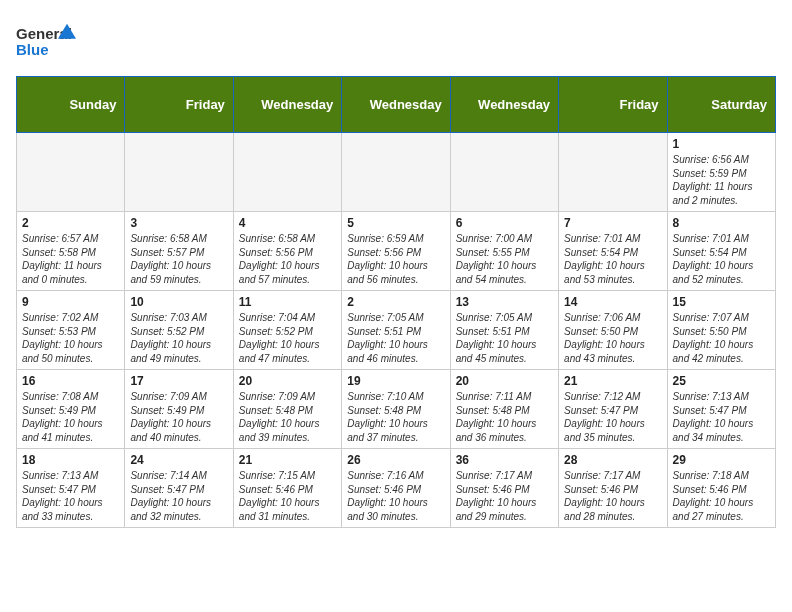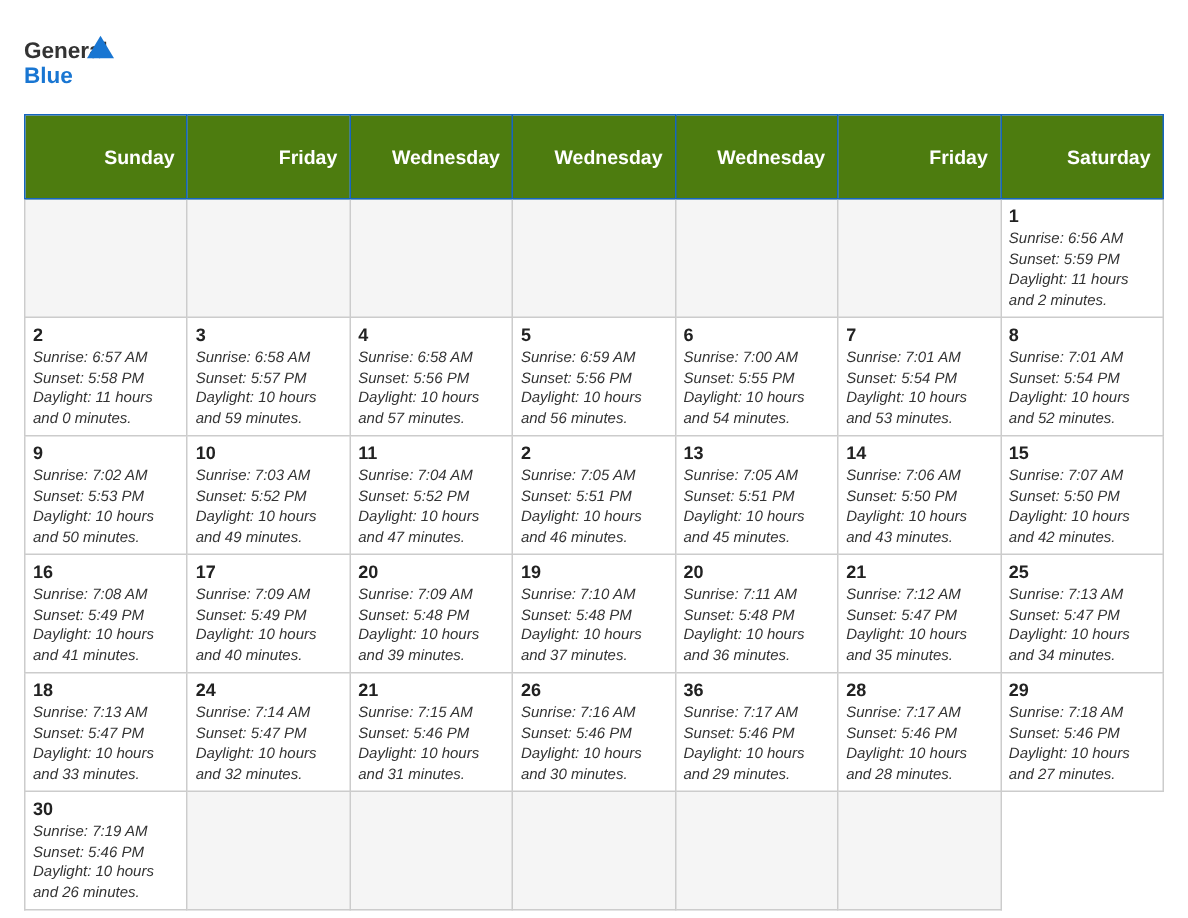--- a/index.html
+++ b/index.html
@@ -240,26 +240,15 @@
           </td>
           <td>
             <div class="day-number">28</div>
             <div class="day-info">Sunrise: 7:17 AM<br>Sunset: 5:46 PM<br>Daylight: 10 hours and 28 minutes.</div>
           </td>
           <td>
             <div class="day-number">29</div>
             <div class="day-info">Sunrise: 7:18 AM<br>Sunset: 5:46 PM<br>Daylight: 10 hours and 27 minutes.</div>
           </td>
         </tr>
-        <tr>
-          <td>
-            <div class="day-number">30</div>
-            <div class="day-info">Sunrise: 7:19 AM<br>Sunset: 5:46 PM<br>Daylight: 10 hours and 26 minutes.</div>
-          </td>
-          <td class="empty"></td>
-          <td class="empty"></td>
-          <td class="empty"></td>
-          <td class="empty"></td>
-          <td class="empty"></td>
-        </tr>
       </tbody>
   </table>
 </div>
 
 </body></html>

